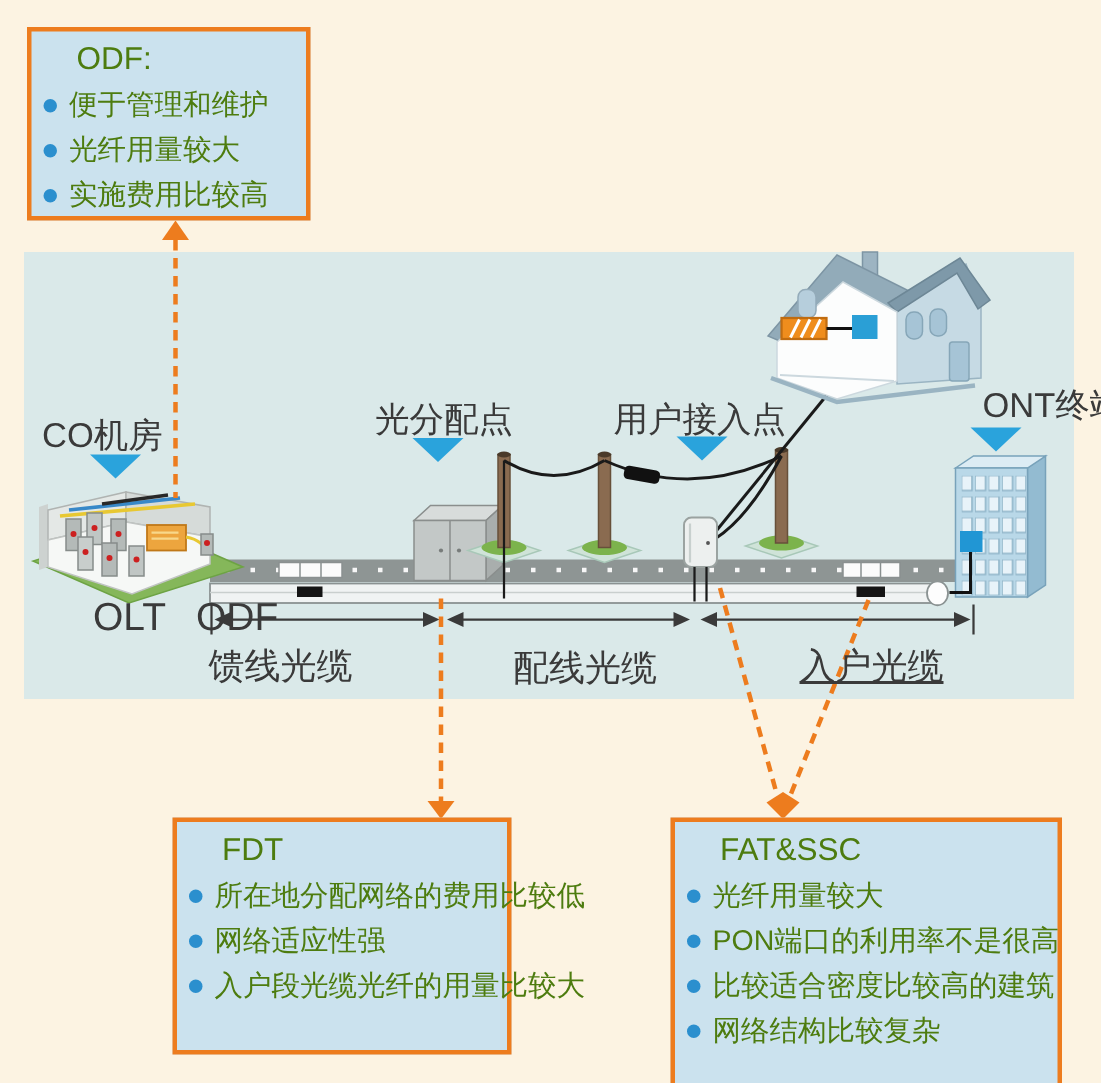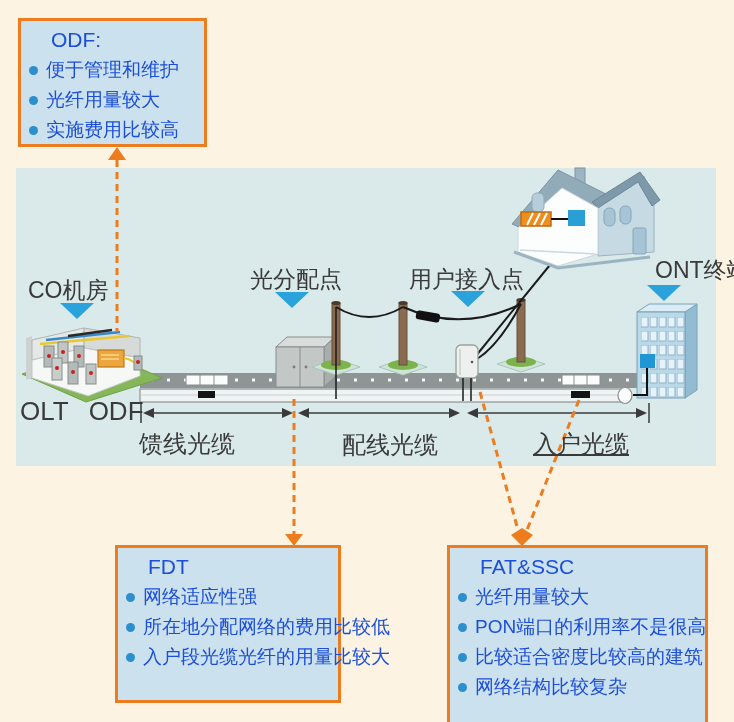--- a/index.html
+++ b/index.html
@@ -1,29 +1,29 @@
 <!DOCTYPE html>
 <html><head>
 <meta charset="utf-8">
 <style>
   html,body{margin:0;padding:0;}
   body{font-family:"Liberation Sans","DejaVu Sans",sans-serif;background:#fcf3e2;}
   .page{position:relative;width:734px;height:722px;background:#fcf3e2;overflow:hidden;}
   .panel{position:absolute;left:16px;top:168px;width:700px;height:298px;background:#dae9e9;}
   .scene{position:absolute;left:0;top:0;width:734px;height:722px;}
 
-  .callout{position:absolute;background:#cbe2ee;border:3px solid #ed7c1e;box-sizing:border-box;padding:4px 4px 2px 6px;color:#1d4ed8;}
+  .callout{position:absolute;background:#cbe2ee;border:3px solid #ed7c1e;box-sizing:border-box;padding:4px 4px 2px 6px;color:#4d7c0f;}
   .callout-title{font-size:21px;line-height:26px;margin:2px 0 2px 24px;}
   .bullet{display:flex;align-items:center;height:30px;}
   .dot{width:9px;height:9px;border-radius:50%;background:#2b8fce;margin:0 8px 0 2px;flex:none;}
   .bullet-text{font-size:19px;white-space:nowrap;}
 
   .dlabel{position:absolute;color:#3a3a3a;white-space:nowrap;}
   .lbl-big{font-size:23px;}
-  .lbl-olt{font-size:26px;display:flex;gap:20px;}
+  .lbl-olt{font-size:26px;display:flex;gap:20px;margin-left:42px;}
   .seg-label{font-size:24px;}
   .tri-down{position:absolute;width:0;height:0;border-left:17px solid transparent;border-right:17px solid transparent;border-top:16px solid #2aa3dc;}
 </style>
 </head>
 <body>
 
 <div class="page">
 
   <div class="panel"></div>
 
@@ -227,25 +227,25 @@
     <div class="bullet">
         <span class="dot"></span>
         <span class="bullet-text">实施费用比较高</span>
       </div>
   </div>
 
   <div class="callout" style="left:115px;top:545px;width:226px;height:158px;">
     <div class="callout-title">FDT</div>
     <div class="bullet">
         <span class="dot"></span>
+        <span class="bullet-text">所在地分配网络的费用比较低</span>
+      </div>
+    <div class="bullet">
+        <span class="dot"></span>
         <span class="bullet-text">网络适应性强</span>
-      </div>
-    <div class="bullet">
-        <span class="dot"></span>
-        <span class="bullet-text">所在地分配网络的费用比较低</span>
       </div>
     <div class="bullet">
         <span class="dot"></span>
         <span class="bullet-text">入户段光缆光纤的用量比较大</span>
       </div>
   </div>
 
   <div class="callout" style="left:447px;top:545px;width:261px;height:197px;">
     <div class="callout-title">FAT&amp;SSC</div>
     <div class="bullet">

